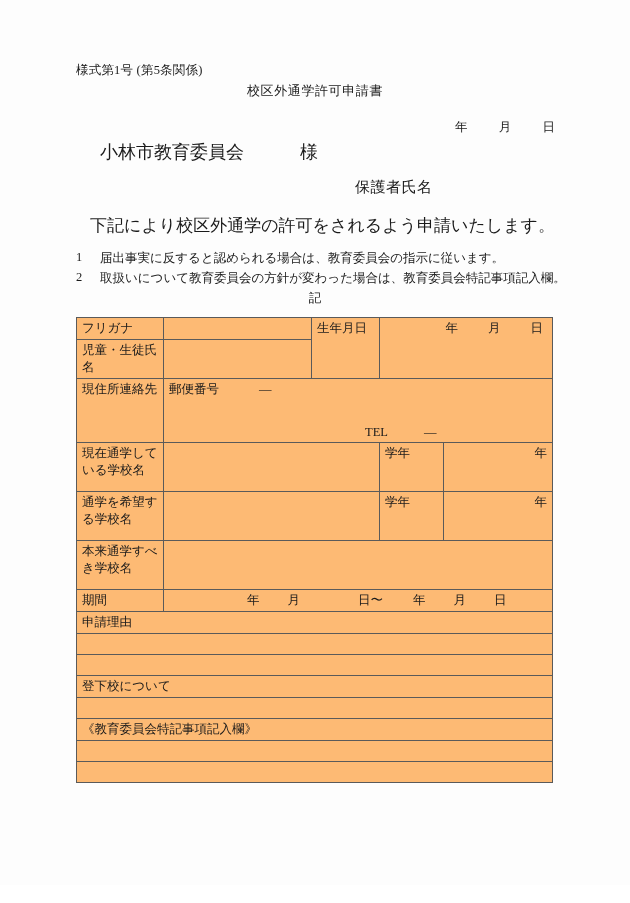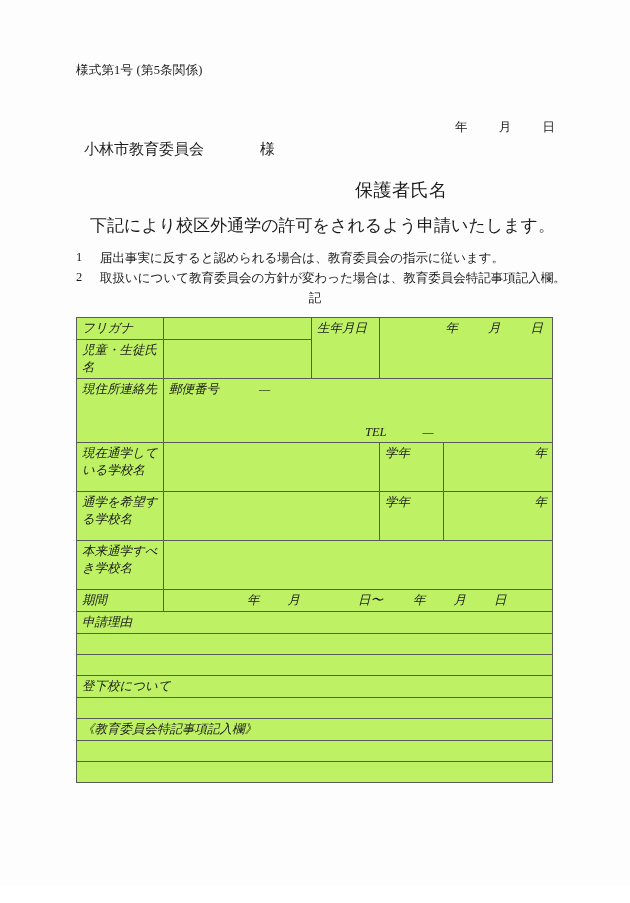--- a/index.html
+++ b/index.html
@@ -42,29 +42,29 @@
     position: absolute;
     top: 119px;
     left: 455px;
     width: 100px;
     font-size: 12.5px;
     display: flex;
     justify-content: space-between;
   }
   .addressee {
     position: absolute;
-    left: 84px; top: 140px;
-    font-size: 15px;
+    left: 100px; top: 140px;
+    font-size: 18px;
     white-space: nowrap;
   }
   .addressee .sama { display: inline-block; margin-left: 56px; }
   .guardian {
     position: absolute;
     left: 355px; top: 178px;
-    font-size: 18px;
+    font-size: 15px;
     letter-spacing: 0.5px;
     white-space: nowrap;
   }
   .lead {
     position: absolute;
     left: 90px; top: 214px;
     font-size: 17px;
     white-space: nowrap;
   }
   .terms {
@@ -96,22 +96,21 @@
     width: 477px;
     border-collapse: collapse;
     table-layout: fixed;
     font-size: 12.5px;
   }
   .form-table td {
     border: 1px solid #5a5a5a;
     padding: 2px 5px;
     vertical-align: top;
     line-height: 1.35;
-    background: #bef264;
-    font-style: italic;
+    background: #fdba74;
   }
   .lbl { width: 87px; }
   .cell-mid { width: 148px; }
   .cell-dob-lbl { width: 68px; }
   .cell-grade-lbl { width: 64px; }
 
   .h-furigana { height: 15px; }
   .h-name { height: 30px; }
   .h-addr { height: 46px; }
   .h-school { height: 44px; }
@@ -141,20 +140,21 @@
   .period-line .g { margin-right: 28px; }
   .period-line .g2 { margin-right: 30px; margin-left: 30px; }
 </style>
 </head>
 <body>
 
 <div class="page">
 
   <div class="form-no">様式第1号 (第5条関係)</div>
 
+  <div class="doc-title">校区外通学許可申請書</div>
 
   <div class="date-line">
     <span>年</span>
     <span>月</span>
     <span>日</span>
   </div>
 
   <div class="addressee">
     <span>小林市教育委員会</span><span class="sama">様</span>
   </div>

